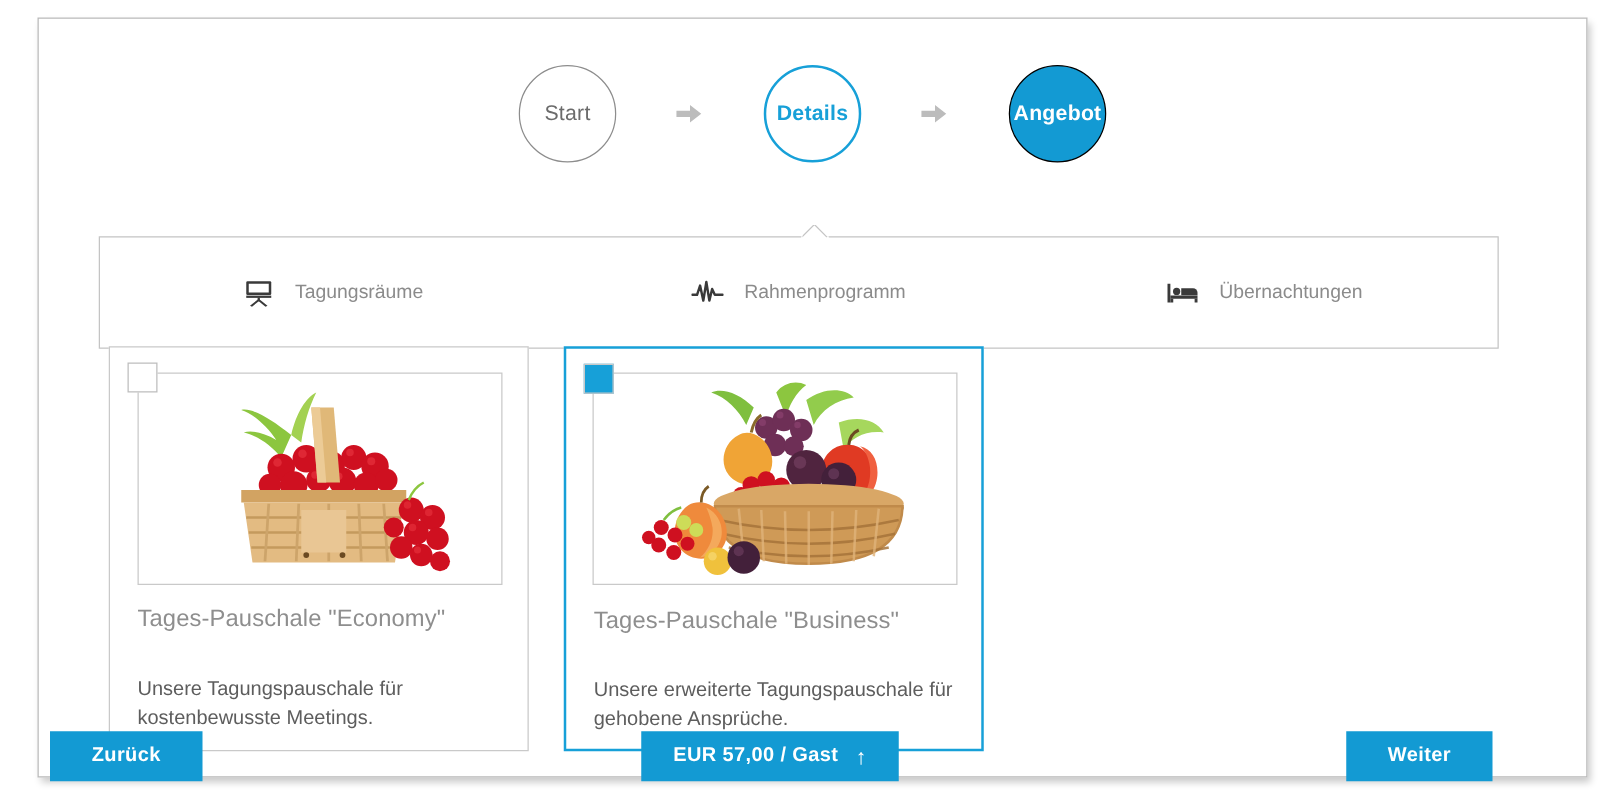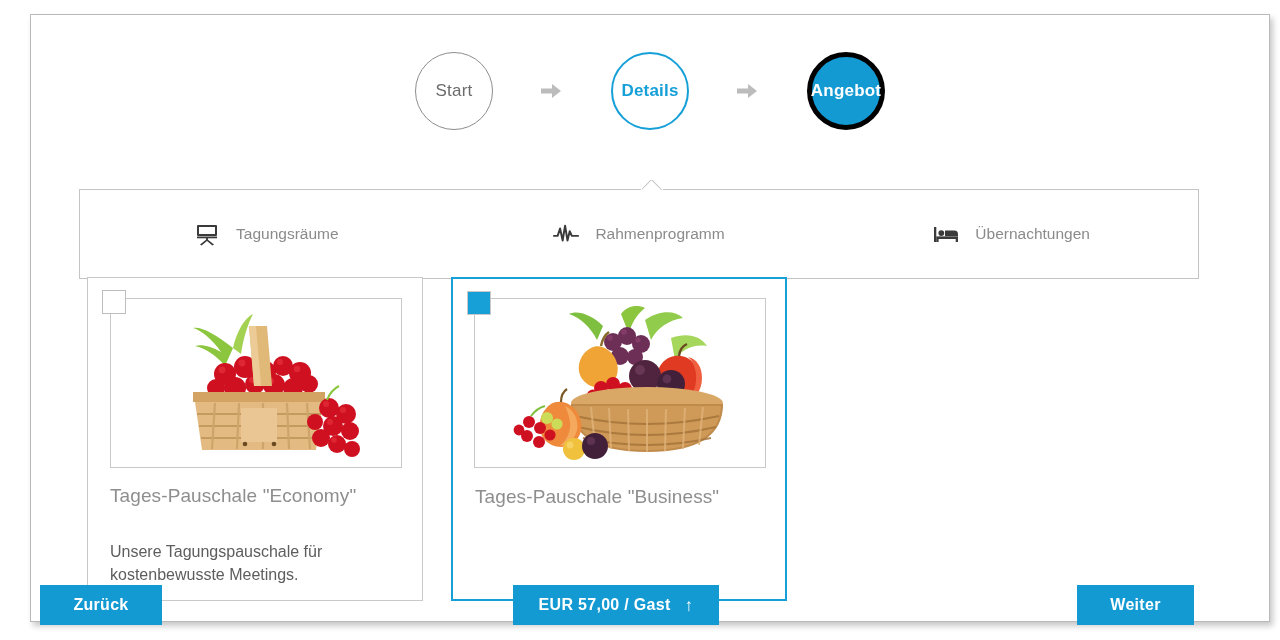--- a/index.html
+++ b/index.html
@@ -55,21 +55,21 @@
     color: #6b6b6b;
     background: #fff;
   }
   .step.current {
     border: 2px solid #17a0d8;
     color: #17a0d8;
     background: #fff;
     font-weight: 600;
   }
   .step.future {
-    border: 5px solid #000000;
+    border: 1px solid #000000;
     background: #139ad3;
     color: #ffffff;
     font-weight: 600;
   }
   .step-arrow {
     width: 118px;
     display: flex;
     align-items: center;
     justify-content: center;
     color: #b5b5b5;
@@ -490,20 +490,21 @@
           </g>
           <path d="M36 114 q6 -8 14 -10" stroke="#7fbf3f" stroke-width="2" fill="none"></path>
 
           <g fill="#cddc58">
             <circle cx="52" cy="116" r="6"></circle>
               <circle cx="62" cy="122" r="5.6"></circle>
           </g>
         </svg>
       </div>
       <div class="card-title">Tages-Pauschale "Business"</div>
+      <div class="card-desc">Unsere erweiterte Tagungspauschale für gehobene Ansprüche.</div>
     </div>
   </div>
 
 </div>
 
 <button class="btn btn-back">
   <span>Zurück</span>
 </button>
 
 <button class="btn btn-price">

